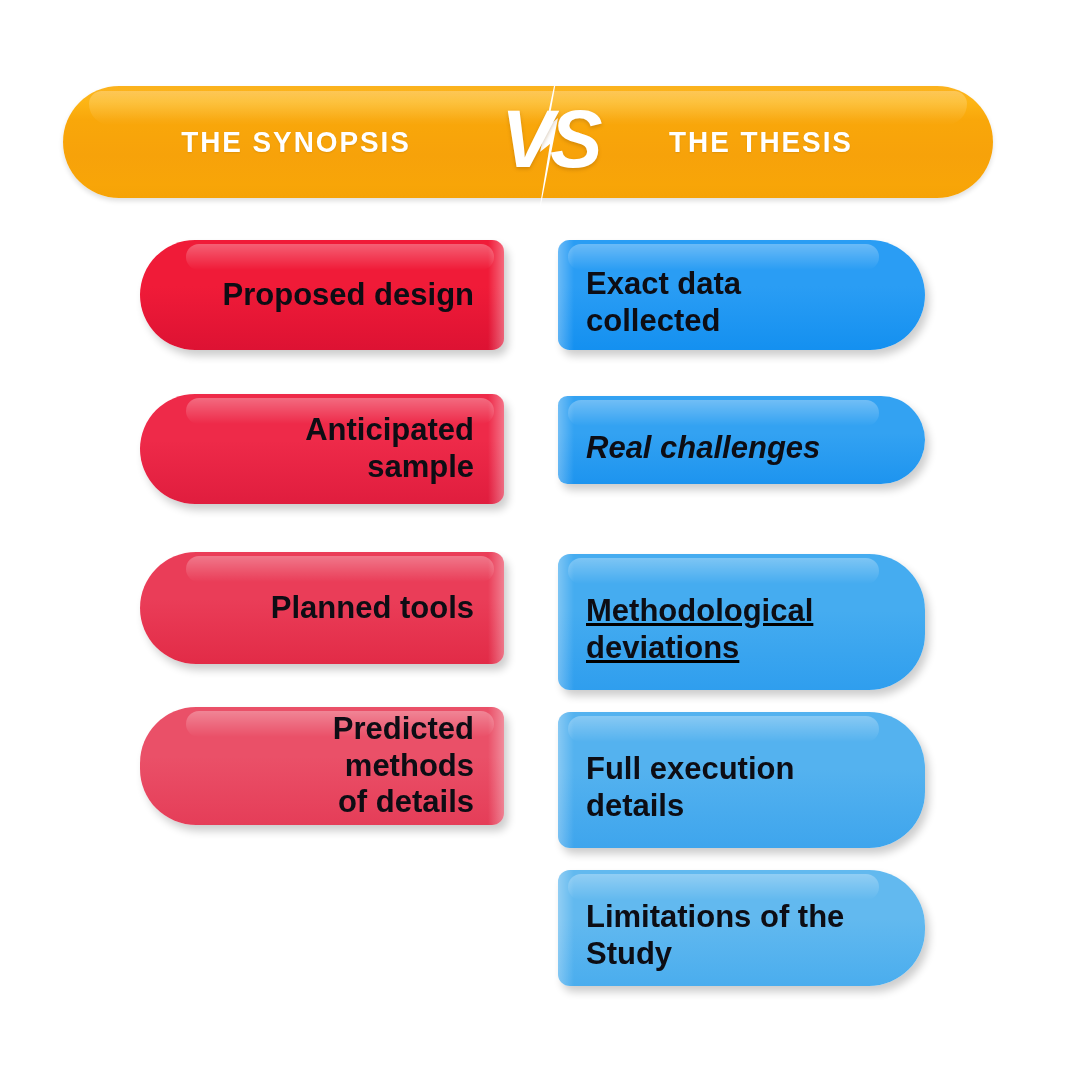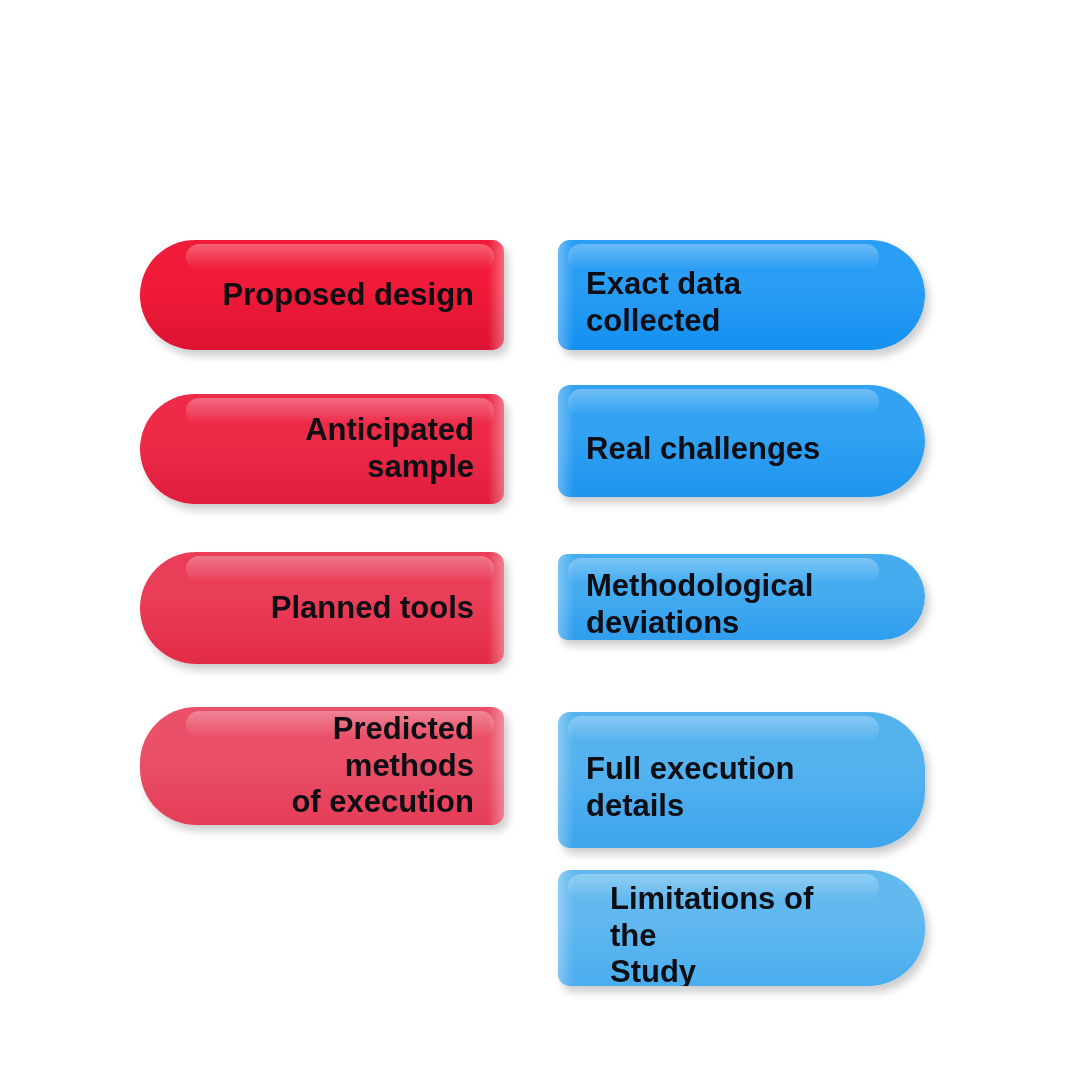--- a/index.html
+++ b/index.html
@@ -198,49 +198,59 @@
     bottom: 0;
     width: 16px;
     background: linear-gradient(to left, rgba(255,255,255,0.00), rgba(255,255,255,0.30));
   }
 </style>
 </head>
 <body>
 
 <div class="stage">
 
-
+  <div class="header-bar">
+    <div class="header-label left">THE SYNOPSIS</div>
+    <div class="header-label right">THE THESIS</div>
+  </div>
+
+  <div class="vs-wrap">
+    <svg class="vs-slash" viewBox="0 0 160 182">
+      <polygon points="92,0 78,78 88,70 66,182 80,96 70,104" fill="#ffffff"></polygon>
+    </svg>
+    <div class="vs-text">VS</div>
+  </div>
 
   <div id="pill-layer">
       <div class="pill left" style="top: 240px; height: 110px; background: linear-gradient(rgb(240, 27, 56) 0%, rgb(240, 27, 56) 42%, rgb(221, 18, 51) 100%);">
         <span class="pill-label" style="color: rgb(13, 13, 20);">Proposed design</span>
       </div>
       <div class="pill left" style="top: 394px; height: 110px; background: linear-gradient(rgb(238, 42, 73) 0%, rgb(238, 42, 73) 42%, rgb(224, 29, 62) 100%); align-items: center;">
         <span class="pill-label" style="color: rgb(13, 13, 20);">Anticipated sample</span>
       </div>
       <div class="pill left" style="top: 552px; height: 112px; background: linear-gradient(rgb(234, 61, 88) 0%, rgb(234, 61, 88) 42%, rgb(226, 43, 71) 100%);">
         <span class="pill-label" style="color: rgb(13, 13, 20);">Planned tools</span>
       </div>
       <div class="pill left" style="top: 707px; height: 118px; background: linear-gradient(rgb(234, 80, 104) 0%, rgb(234, 80, 104) 42%, rgb(229, 61, 88) 100%);">
         <span class="pill-label" style="color: rgb(13, 13, 20);">Predicted methods
-of execution</span>
+of details</span>
       </div>
       <div class="pill right" style="top: 240px; height: 110px; background: linear-gradient(rgb(42, 157, 244) 0%, rgb(42, 157, 244) 42%, rgb(20, 144, 240) 100%);">
         <span class="pill-label" style="color: rgb(13, 13, 20);">Exact data collected</span>
       </div>
-      <div class="pill right" style="top: 385px; height: 112px; background: linear-gradient(rgb(51, 162, 242) 0%, rgb(51, 162, 242) 42%, rgb(29, 148, 239) 100%);">
+      <div class="pill right" style="top: 396px; height: 88px; background: linear-gradient(rgb(51, 162, 242) 0%, rgb(51, 162, 242) 42%, rgb(29, 148, 239) 100%); font-style: italic;">
         <span class="pill-label" style="color: rgb(13, 13, 20);">Real challenges</span>
       </div>
-      <div class="pill right" style="top: 554px; height: 86px; background: linear-gradient(rgb(69, 172, 240) 0%, rgb(69, 172, 240) 42%, rgb(47, 158, 238) 100%);">
+      <div class="pill right" style="top: 554px; height: 136px; background: linear-gradient(rgb(69, 172, 240) 0%, rgb(69, 172, 240) 42%, rgb(47, 158, 238) 100%); text-decoration: underline;">
         <span class="pill-label" style="color: rgb(13, 13, 20);">Methodological
 deviations</span>
       </div>
       <div class="pill right" style="top: 712px; height: 136px; background: linear-gradient(rgb(84, 178, 239) 0%, rgb(84, 178, 239) 42%, rgb(62, 165, 237) 100%);">
         <span class="pill-label" style="color: rgb(13, 13, 20);">Full execution
 details</span>
       </div>
       <div class="pill right" style="top: 870px; height: 116px; background: linear-gradient(rgb(98, 185, 239) 0%, rgb(98, 185, 239) 42%, rgb(74, 173, 238) 100%);">
-        <span class="pill-label" style="color: rgb(13, 13, 20); margin-left: 24px;">Limitations of the
+        <span class="pill-label" style="color: rgb(13, 13, 20);">Limitations of the
 Study</span>
       </div>
     </div>
 
 </div>
 
 </body></html>

